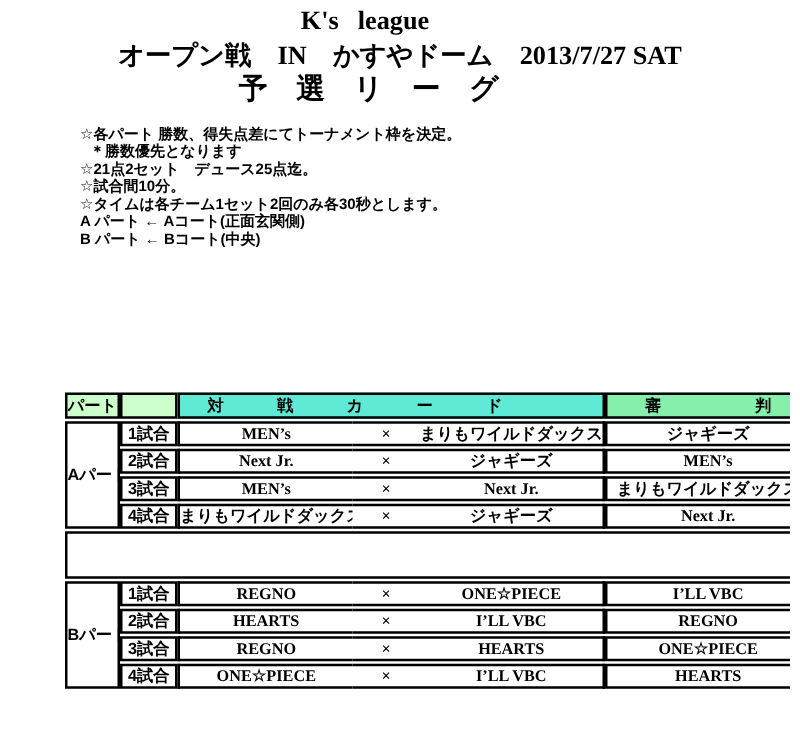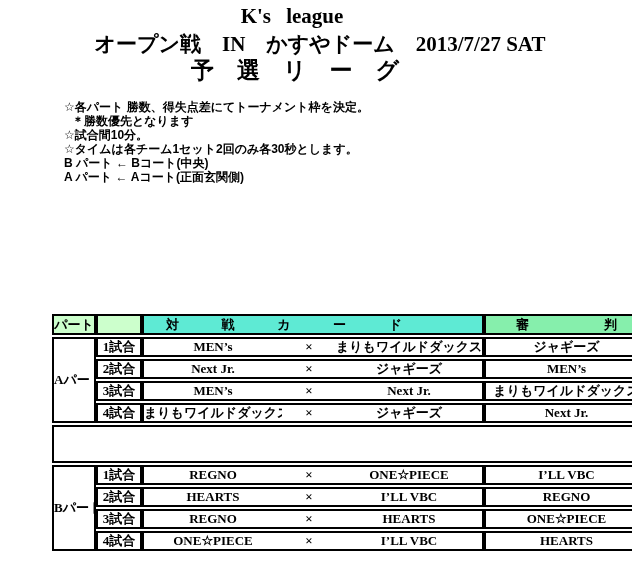--- a/index.html
+++ b/index.html
@@ -21,21 +21,21 @@
   .note-1 { margin-bottom:29px; padding-left:8px; }
   .note-2 { margin-bottom:15px; }
   .note-3 { margin-bottom:13px; }
   .note-4 { margin-bottom:12px; }
 
   
   .sched { position:absolute; left:20px; top:312px; width:597px;
            border-collapse:separate; border-spacing:0 2px; table-layout:fixed;
            font-weight:bold;margin-left:32px; }
   .sched td { border:2px solid #000; text-align:center; vertical-align:middle;
-              padding:0; overflow:hidden; white-space:nowrap;font-family:Liberation Serif, serif; }
+              padding:0; overflow:hidden; white-space:nowrap; }
   .hdr td { height:17px; font-size:13px; line-height:17px;
             font-family:"Liberation Sans","DejaVu Sans",sans-serif; }
   .jcard { text-align:justify; text-align-last:justify; padding:0 80px 0 22px !important; }
   .jref  { text-align:justify; text-align-last:justify; padding:0 30px !important; }
   .mrow td { height:16px; font-size:13px; line-height:16px; }
   .part-cell { font-size:12px; font-family:"Liberation Sans","DejaVu Sans",sans-serif; }
   .mno  { font-family:"Liberation Sans","DejaVu Sans",sans-serif; }
   .no-r  { border-right:none !important; }
   .no-lr { border-left:none !important; border-right:none !important; }
   .no-l  { border-left:none !important; }
@@ -48,24 +48,25 @@
 
   <div class="title-block">
     <div class="title-line1">K's league</div>
     <div class="title-line2">オープン戦　IN　かすやドーム　2013/7/27 SAT</div>
     <div class="title-line3">予　選　リ　ー　グ</div>
   </div>
 
   <div class="notes">
     <p class="note-0">☆各パート 勝数、得失点差にてトーナメント枠を決定。</p>
     <p class="note-1">＊勝数優先となります</p>
+    <p class="note-2">☆21点2セット　デュース25点迄。</p>
     <p class="note-3">☆試合間10分。</p>
     <p class="note-4">☆タイムは各チーム1セット2回のみ各30秒とします。</p>
+    <p>A パート ← Aコート(正面玄関側)</p>
     <p>B パート ← Bコート(中央)</p>
-    <p>A パート ← Aコート(正面玄関側)</p>
   </div>
 
   <table class="sched">
     <colgroup>
       <col style="width:44px">
         <col style="width:46px">
         <col style="width:140px">
       <col style="width:54px">
         <col style="width:148px">
         <col style="width:165px">

